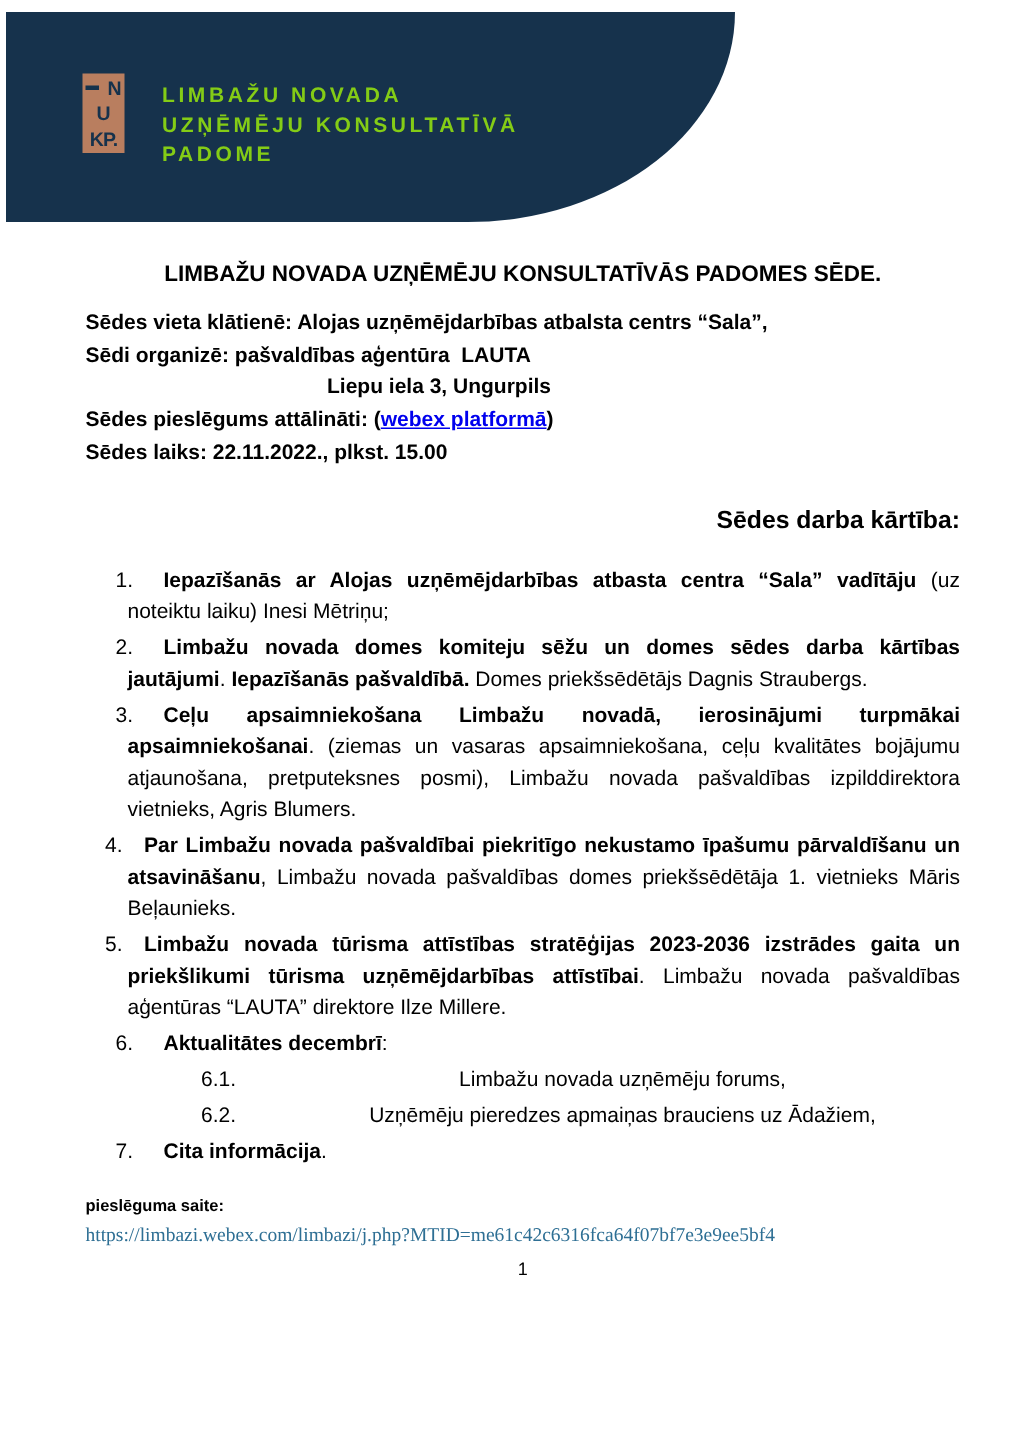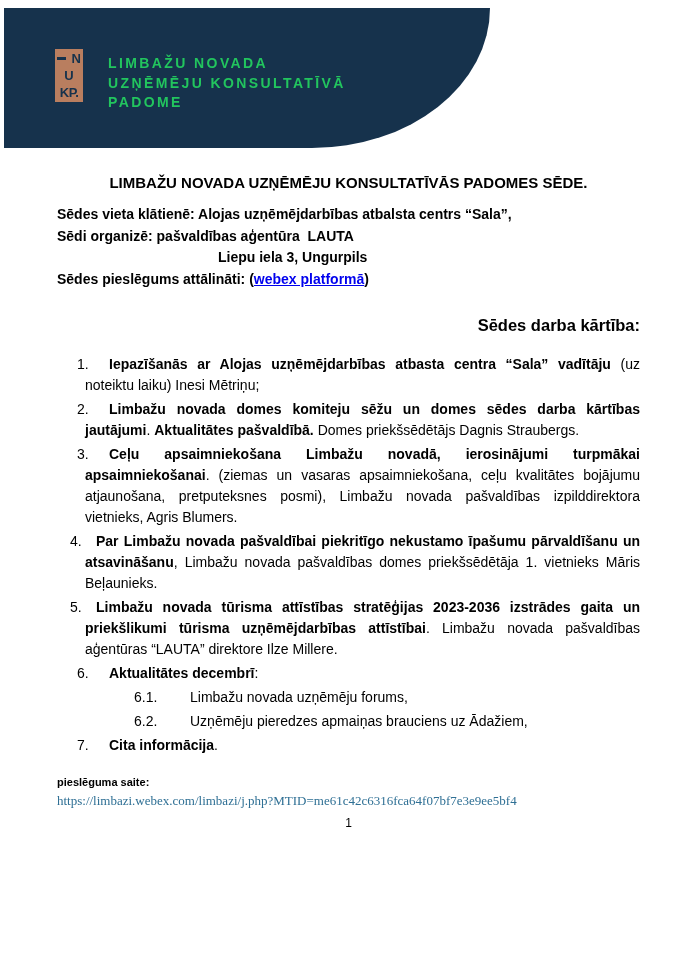--- a/index.html
+++ b/index.html
@@ -51,21 +51,21 @@
     position: absolute;
     left: 0; top: 7px;
     width: 9px; height: 3px;
     background: #16324C;
   }
   .m-row2 { text-align: center; }
   .m-row3 { text-align: center; letter-spacing: -0.5px; }
   .logo-text {
     margin-left: 25px;
     margin-top: 5px;
-    color: #22c55e;
+    color: #84cc16;
     font-weight: bold;
     font-size: 14px;
     letter-spacing: 2.4px;
     line-height: 19.5px;
     white-space: nowrap;
   }
 
   
   .content {
     position: absolute;
@@ -109,21 +109,21 @@
     line-height: 21px;
     text-align: justify;
     margin-bottom: 3px;
   }
   .agenda-item .num { position: absolute; top: 0; }
   .agenda-item .txt { display: block; }
   .v-tab  .num { left: 20px; }
   .v-tab  .txt { padding-left: 28px; text-indent: 24px; }
   .v-tight .num { left: 13px; }
   .v-tight .txt { padding-left: 28px; text-indent: 11px; }
-  .v-sub { margin: 3px 0; text-align: left; }
+  .v-sub { margin: 3px 0; text-align: center; }
   .v-sub .num { left: 77px; }
   .v-sub .txt { padding-left: 133px; }
   .b { font-weight: bold; }
 
   
   .footer { margin-top: 18px; }
   .footer-label {
     font-size: 11px;
     font-weight: bold;
     line-height: 16px;
@@ -166,32 +166,33 @@
 
   <div class="content">
 
     <h1 class="doc-title">LIMBAŽU NOVADA UZŅĒMĒJU KONSULTATĪVĀS PADOMES SĒDE.</h1>
 
     <div class="meta">
       <div class="meta-line">Sēdes vieta klātienē: Alojas uzņēmējdarbības atbalsta centrs “Sala”,</div>
       <div class="meta-line">Sēdi organizē: pašvaldības aģentūra  LAUTA</div>
       <div class="meta-line venue2">Liepu iela 3, Ungurpils</div>
       <div class="meta-line"><span>Sēdes pieslēgums attālināti: (</span><a class="webex-link">webex platformā</a><span>)</span></div>
+      <div class="meta-line">Sēdes laiks: 22.11.2022., plkst. 15.00</div>
     </div>
 
     <div class="agenda-heading">Sēdes darba kārtība:</div>
 
     <div class="agenda">
         <div class="agenda-item v-tab">
           <span class="num">1.</span>
           <span class="txt"><span class="b">Iepazīšanās ar Alojas uzņēmējdarbības atbasta centra “Sala” vadītāju</span><span> (uz noteiktu laiku) Inesi Mētriņu;</span></span>
         </div>
         <div class="agenda-item v-tab">
           <span class="num">2.</span>
-          <span class="txt"><span class="b">Limbažu novada domes komiteju sēžu un domes sēdes darba kārtības jautājumi</span><span>. </span><span class="b">Aktualitātes pašvaldībā.</span><span> Domes priekšsēdētājs Dagnis Straubergs.</span></span>
+          <span class="txt"><span class="b">Limbažu novada domes komiteju sēžu un domes sēdes darba kārtības jautājumi</span><span>. </span><span class="b">Iepazīšanās pašvaldībā.</span><span> Domes priekšsēdētājs Dagnis Straubergs.</span></span>
         </div>
         <div class="agenda-item v-tab">
           <span class="num">3.</span>
           <span class="txt"><span class="b">Ceļu apsaimniekošana Limbažu novadā, ierosinājumi turpmākai apsaimniekošanai</span><span>. (ziemas un vasaras apsaimniekošana, ceļu kvalitātes bojājumu atjaunošana, pretputeksnes posmi), Limbažu novada pašvaldības izpilddirektora vietnieks, Agris Blumers.</span></span>
         </div>
         <div class="agenda-item v-tight">
           <span class="num">4.</span>
           <span class="txt"><span class="b">Par Limbažu novada pašvaldībai piekritīgo nekustamo īpašumu pārvaldīšanu un atsavināšanu</span><span>, Limbažu novada pašvaldības domes priekšsēdētāja 1. vietnieks Māris Beļaunieks.</span></span>
         </div>
         <div class="agenda-item v-tight">

